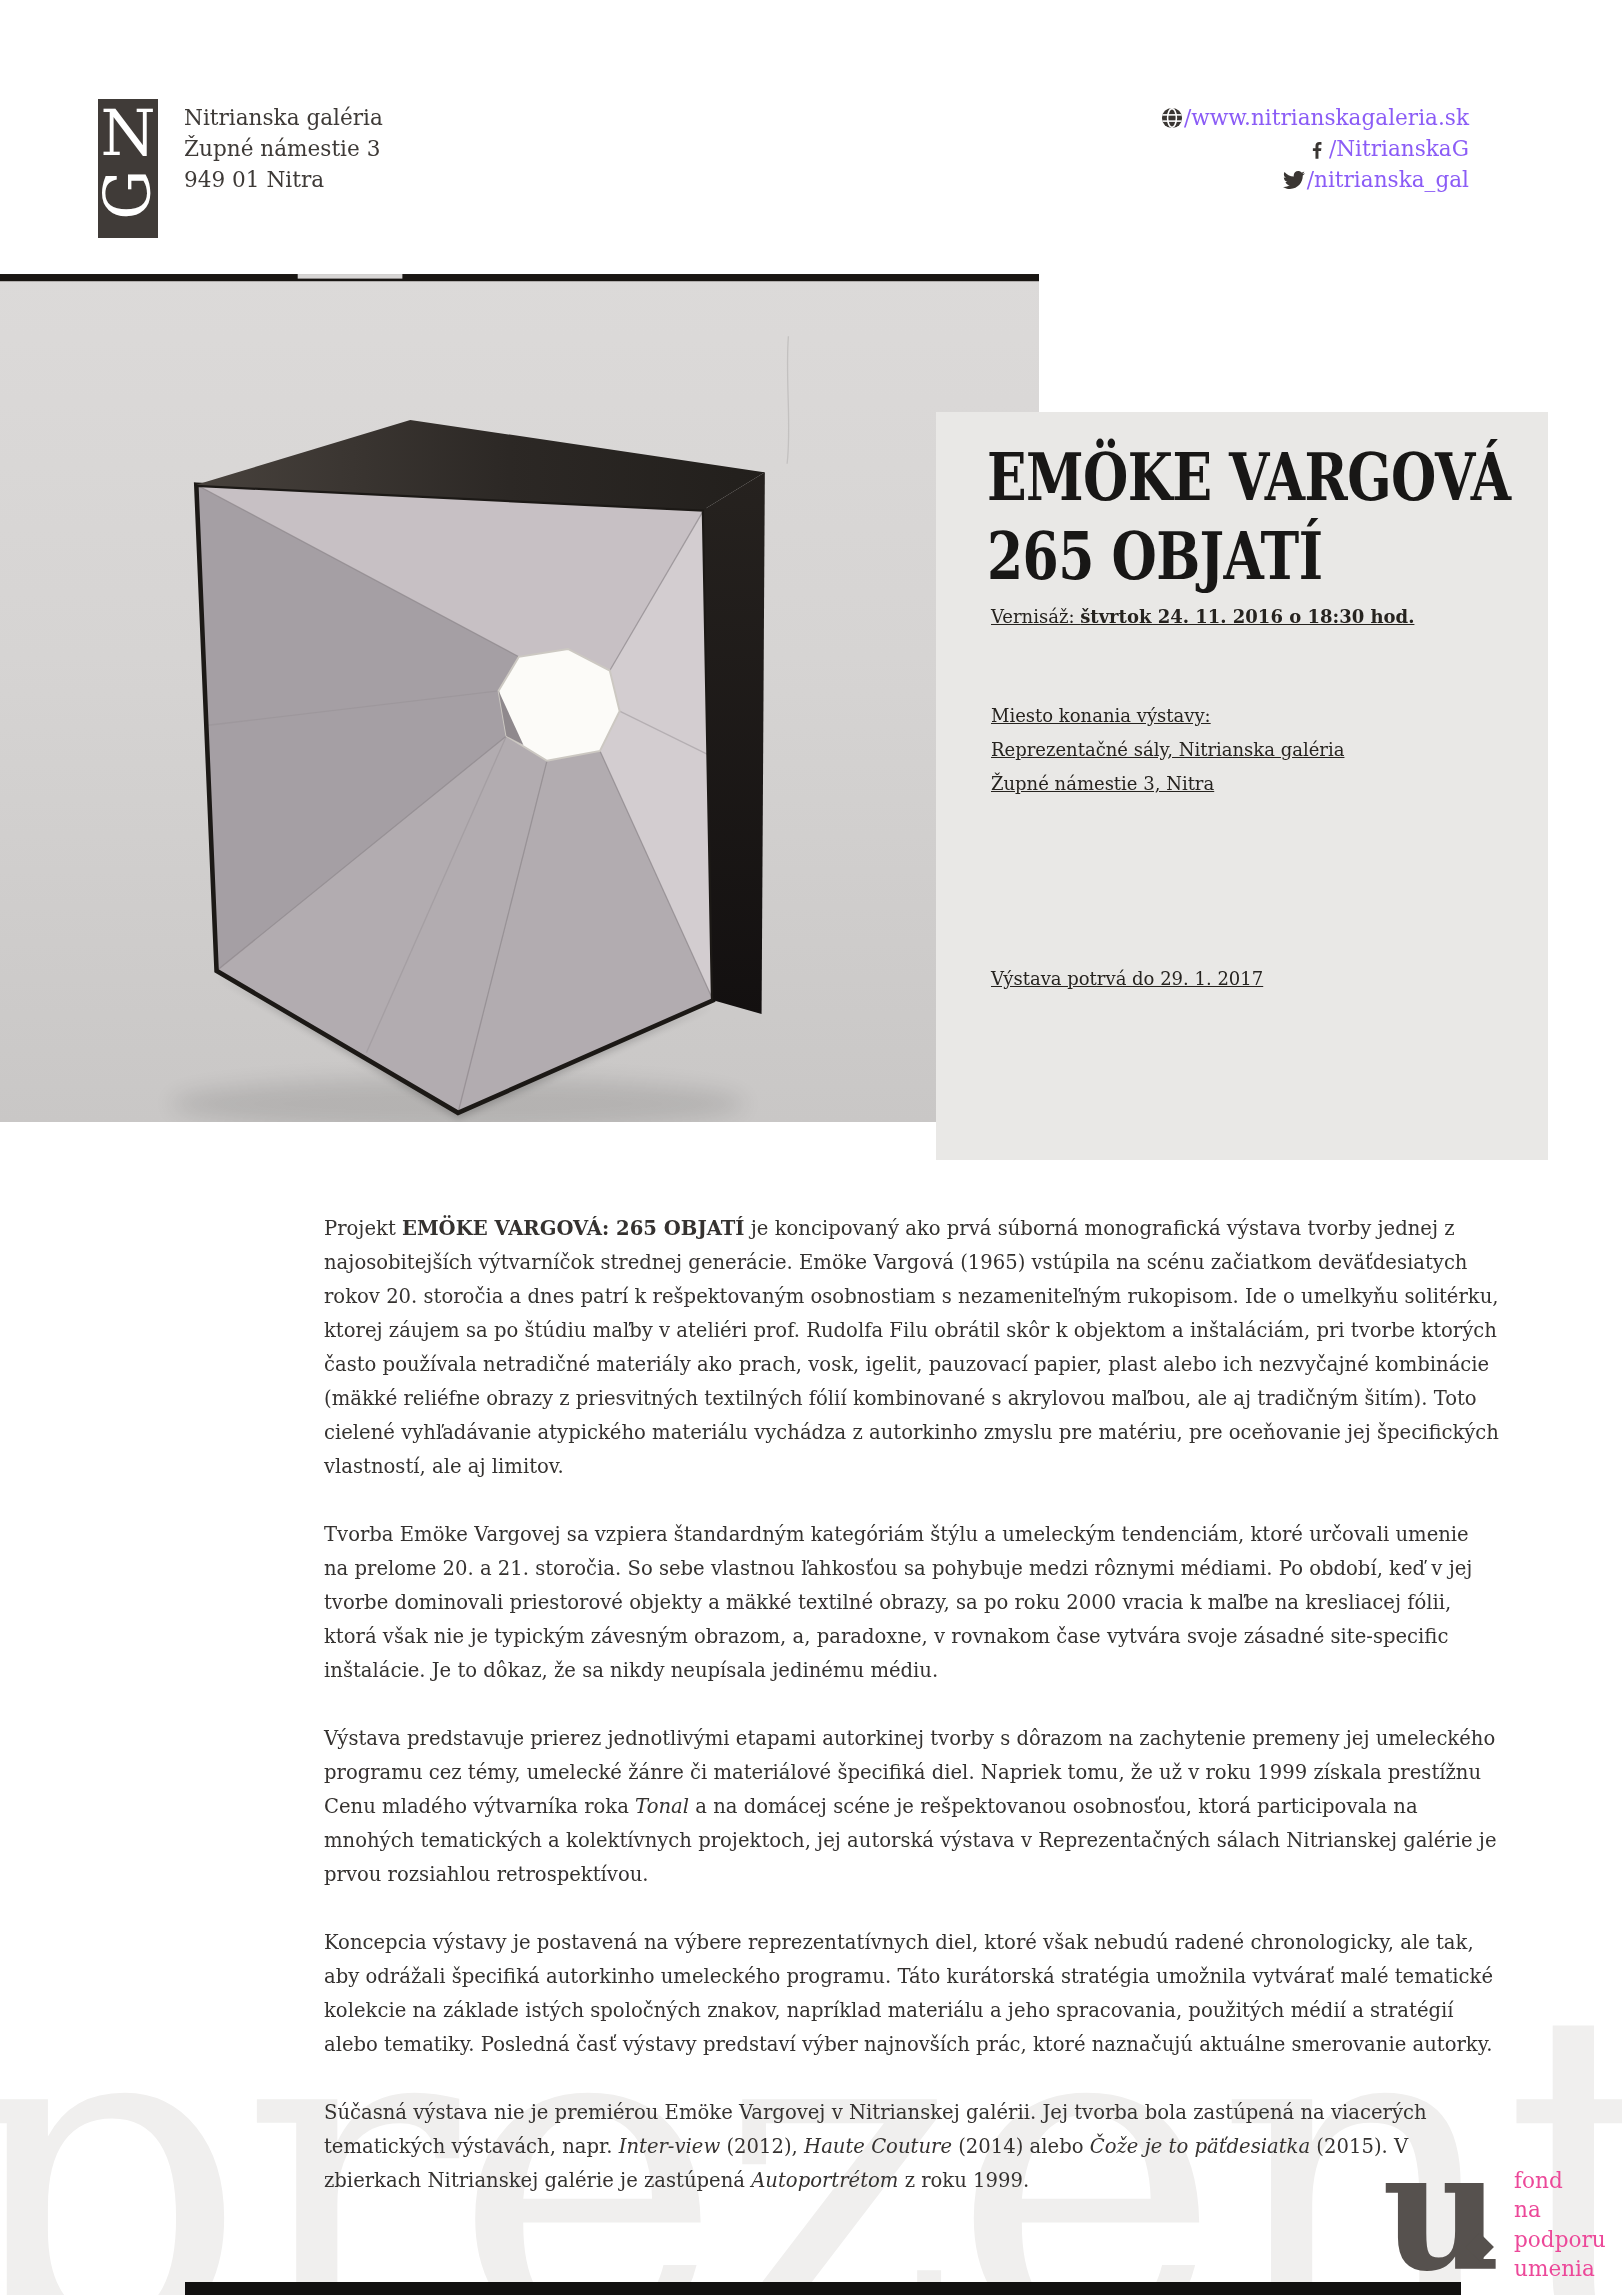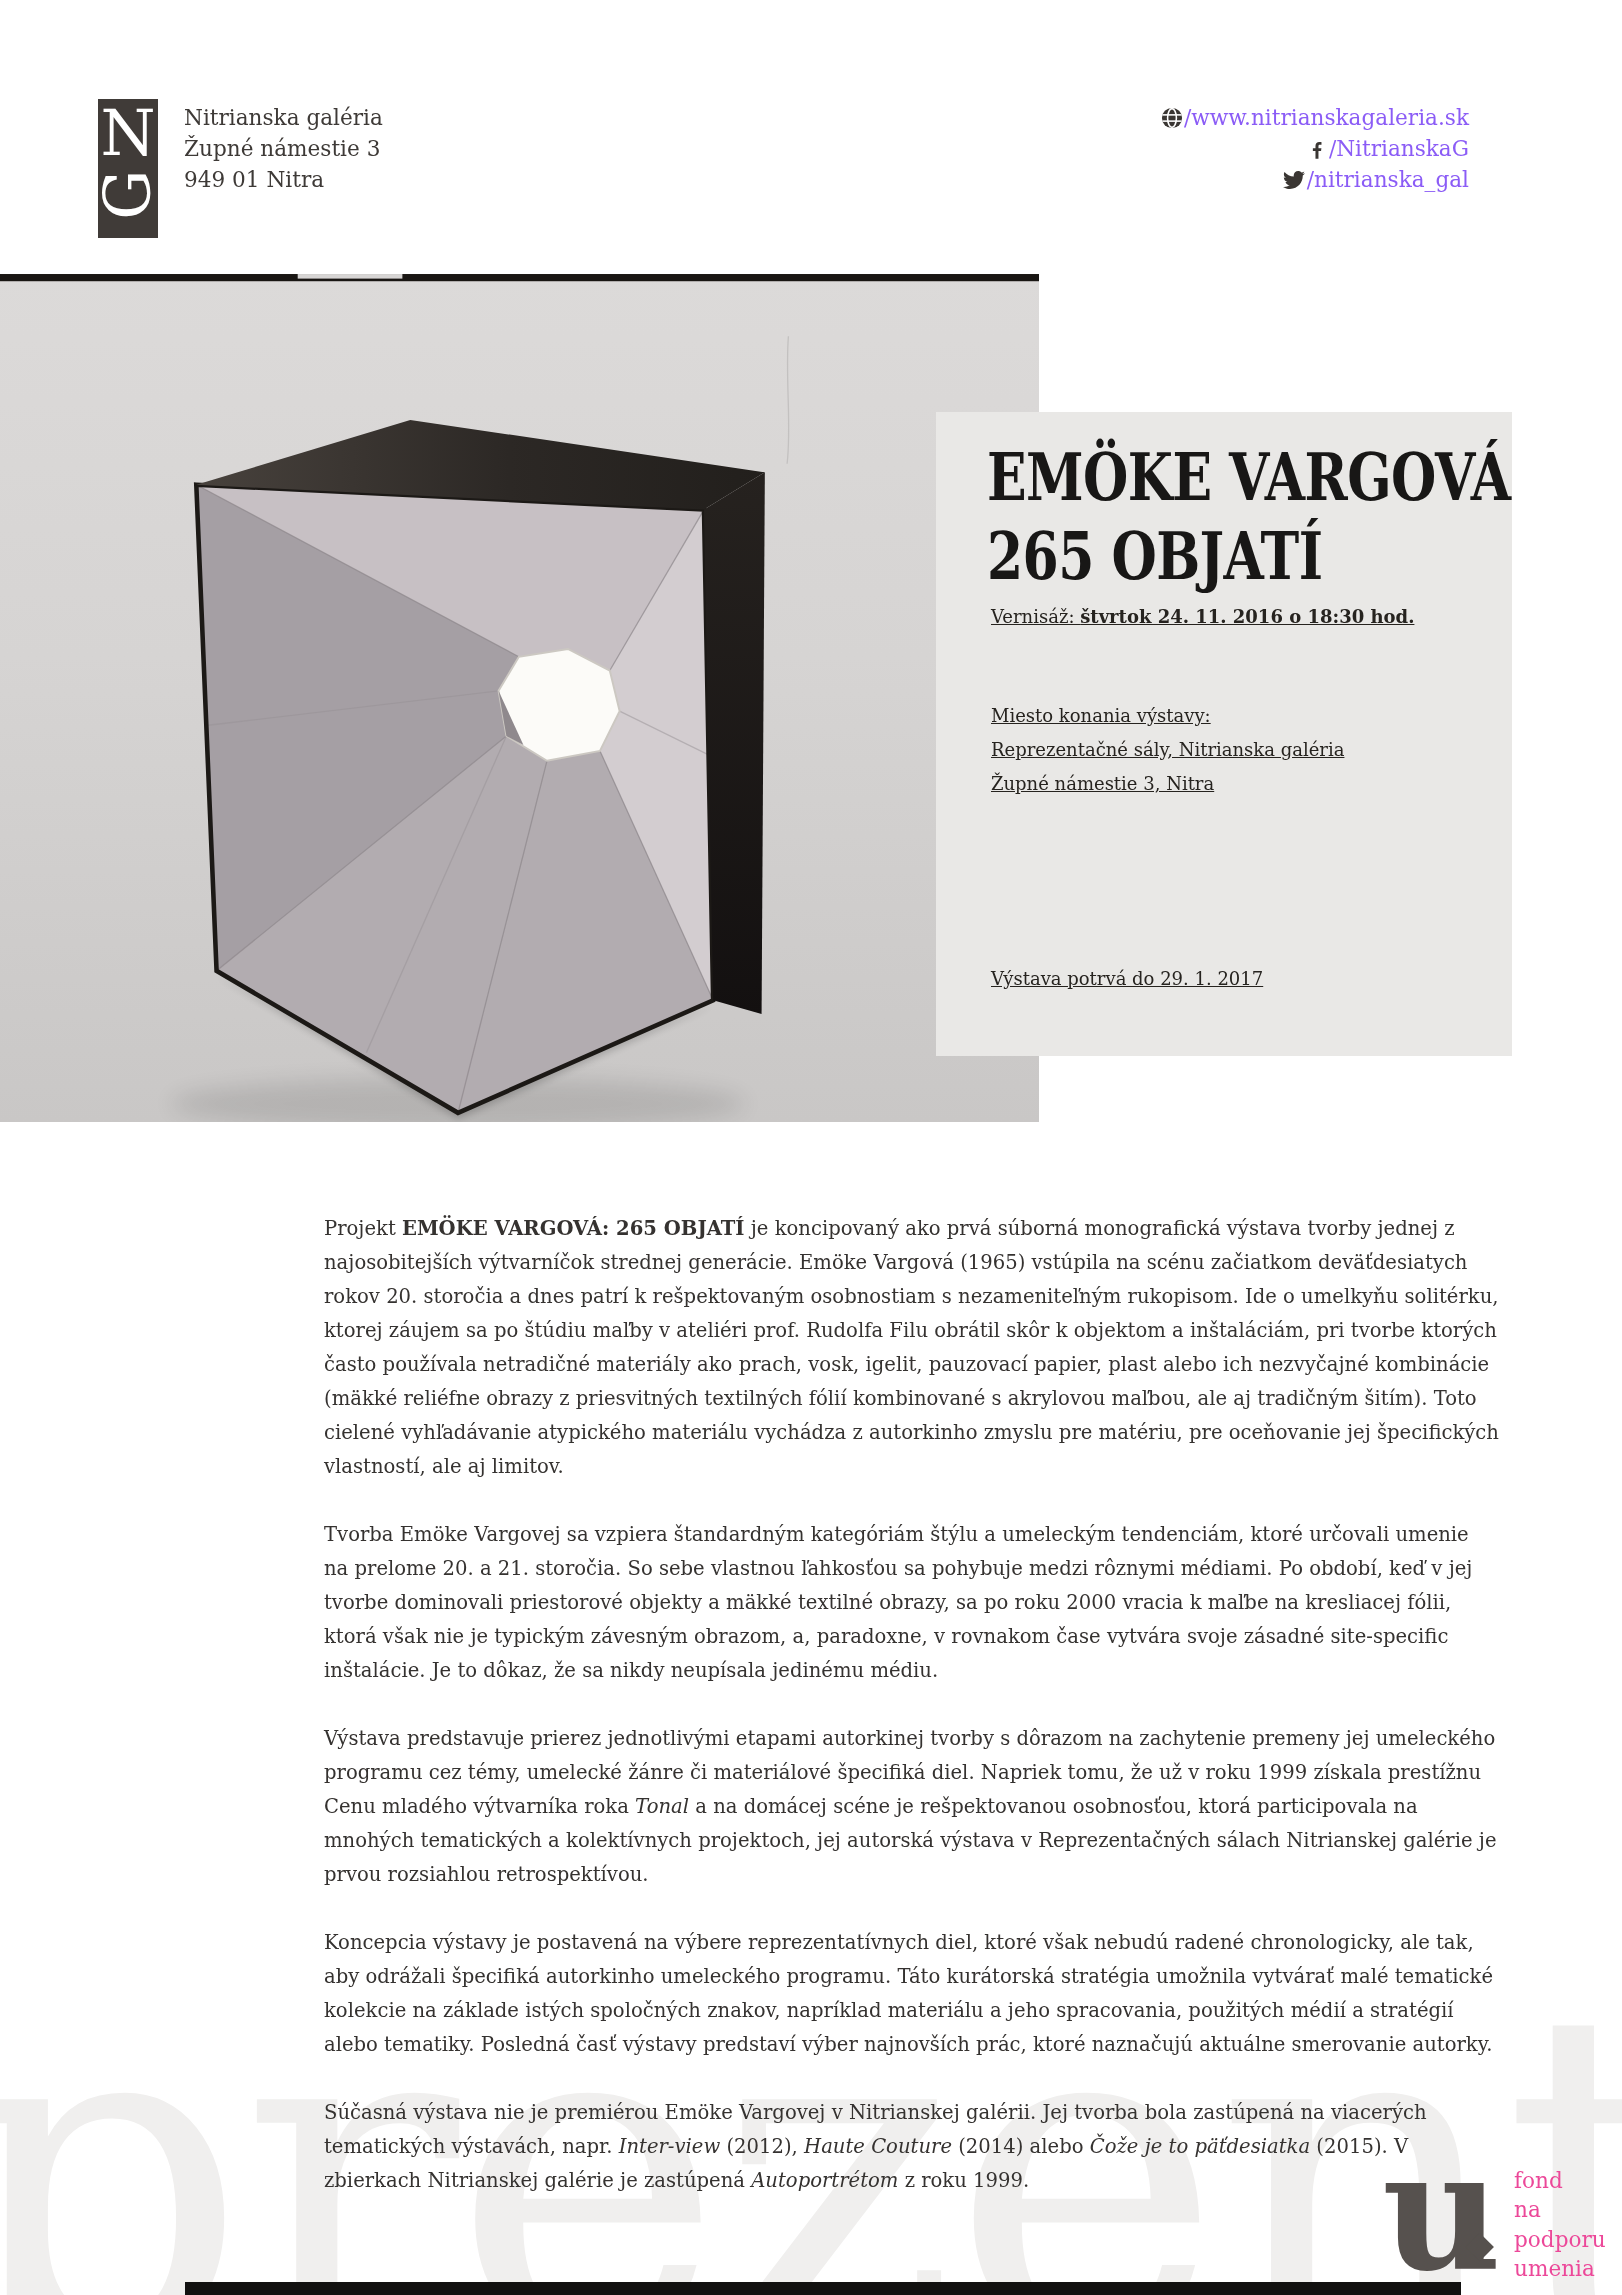--- a/index.html
+++ b/index.html
@@ -20,21 +20,21 @@
   .address{position:absolute;left:184px;top:102px;font-size:21.6px;line-height:31px;color:#3e3a37;z-index:2;}
   .social{position:absolute;right:153px;top:102px;font-size:21.6px;line-height:31px;color:#8b5cf6;text-align:right;z-index:2;}
   .social-row{height:31px;white-space:nowrap;}
   .social-row svg{vertical-align:-3.9px;margin-right:1.3px;}
   
   .photo{
     position:absolute;left:0;top:274px;width:1039px;height:848px;z-index:1;
     background:linear-gradient(180deg,#dcdad9 0%,#d6d4d3 45%,#c9c7c6 100%);
   }
   
-  .info-box{position:absolute;left:936px;top:412px;width:576px;height:644px;background:#e9e8e6;z-index:2;color:#26231f;}
+  .info-box{position:absolute;left:936px;top:412px;width:576px;height:748px;background:#e9e8e6;z-index:2;color:#26231f;padding-left:36px;}
   .info-title{
     position:absolute;left:51px;top:26px;font-size:65px;line-height:79px;font-weight:bold;
     letter-spacing:-0.7px;transform:scaleX(0.80);transform-origin:left top;color:#181716;white-space:nowrap;
   }
   .info-line{position:absolute;left:55px;font-size:18px;line-height:34px;white-space:nowrap;text-decoration:underline;}
   .g1{top:188px;} .g2{top:287px;} .g3{top:418px;} .g4{top:550px;}
   .info-line b{font-weight:bold;}
   
   .body-text{position:absolute;left:324px;top:1212px;width:1175px;font-size:19.6px;line-height:34px;color:#353230;z-index:2;}
   .body-text p{margin:0 0 34px 0;}

